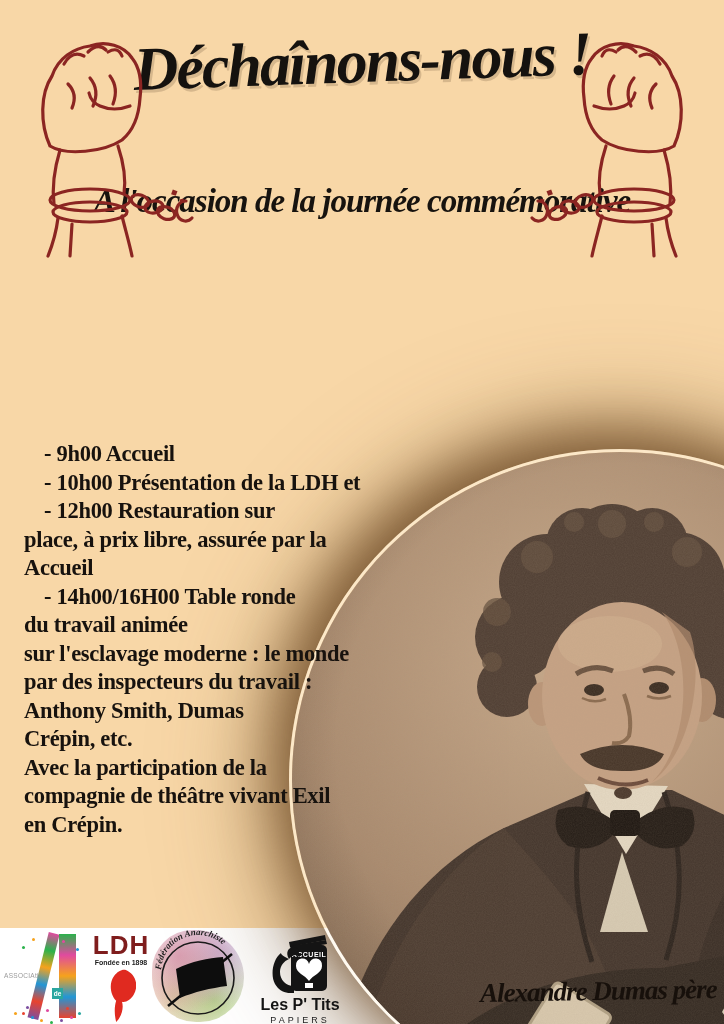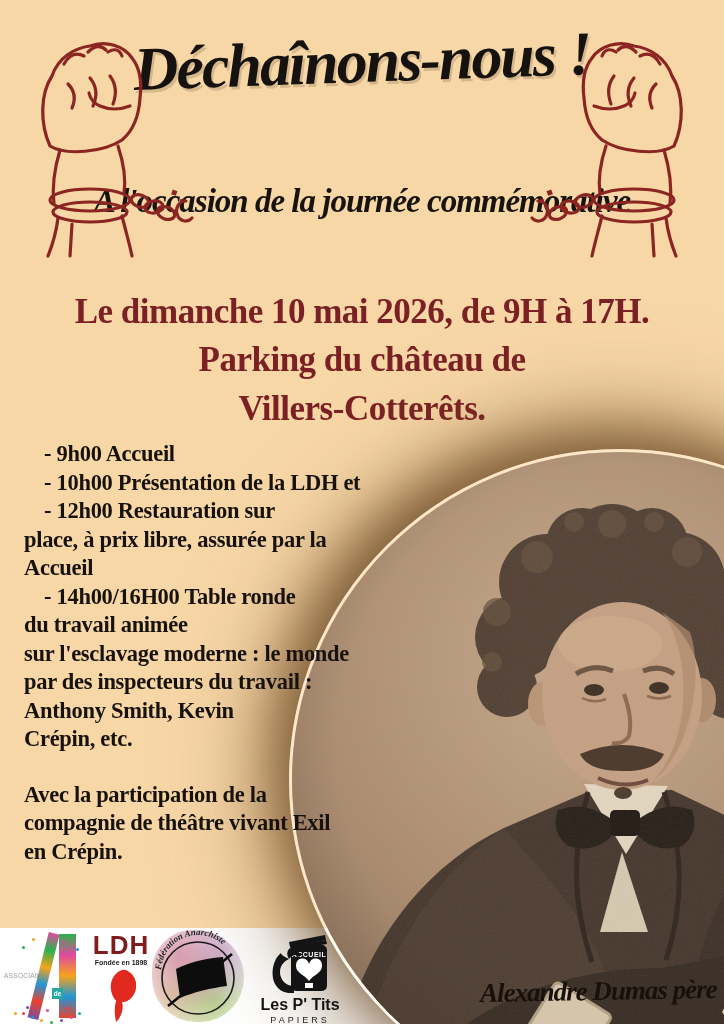--- a/index.html
+++ b/index.html
@@ -29,21 +29,21 @@
   .event{
     position:absolute;top:288px;left:0;right:0;text-align:center;z-index:2;
     font-weight:700;font-size:35px;line-height:1.38;color:#7b2125;letter-spacing:-.5px;
   }
   
   .schedule{
     position:absolute;left:24px;top:440px;width:404px;z-index:4;
     font-weight:700;font-size:22.5px;line-height:28.5px;color:#17120e;letter-spacing:-.3px;
   }
   .schedule .indent{padding-left:20px;}
-  .participation{margin-top:27px;}
+  .participation{}
   
   .photo{
     position:absolute;left:289px;top:449px;width:656px;height:656px;z-index:2;
     border-radius:50%;overflow:hidden;
     border:3px solid rgba(255,246,228,.55);
     box-shadow:-12px -16px 55px rgba(112,76,40,.85), 0 0 100px 28px rgba(118,83,46,.5);
   }
   .photo svg{display:block;width:100%;height:100%;}
   .caption{
     position:absolute;right:8px;top:976px;z-index:6;
@@ -153,25 +153,20 @@
     <rect x="178" y="181" width="4" height="4" transform="rotate(-15 180 183)"></rect>
     <path d="M190,200 a9,10 0 1 1 -6,-17"></path>
   </svg>
 
   <h1 class="title">Déchaînons-nous !</h1>
 
   <div class="subtitle">
     <div>A l'occasion de la journée commémorative</div>
   </div>
 
-  <div class="event">
-    <div>Le dimanche 10 mai 2026, de 9H à 17H.</div>
-    <div>Parking du château de</div>
-    <div>Villers-Cotterêts.</div>
-  </div>
 
   <div class="band"></div>
 
   <div class="photo">
     <svg viewBox="0 0 656 656" aria-hidden="true">
       <defs>
         <radialGradient id="pbg" cx="45%" cy="32%" r="80%">
           <stop offset="0" stop-color="#c9ab8c"></stop>
           <stop offset="0.55" stop-color="#aa8b6f"></stop>
           <stop offset="1" stop-color="#7e6752"></stop>
@@ -264,21 +259,21 @@
   <div class="schedule">
     <div class="indent">-  9h00 Accueil</div>
     <div class="indent">- 10h00 Présentation de la LDH et</div>
     <div class="indent">- 12h00 Restauration sur</div>
     <div>place, à prix libre, assurée par la</div>
     <div>Accueil</div>
     <div class="indent">- 14h00/16H00 Table ronde</div>
     <div>du travail animée</div>
     <div>sur l'esclavage moderne : le monde</div>
     <div>par des inspecteurs du travail :</div>
-    <div>Anthony Smith, Kevin</div>
+    <div>Anthony Smith, Dumas</div>
     <div>Crépin, etc.</div>
     <div class="participation">
       <div>Avec la participation de la</div>
       <div>compagnie de théâtre vivant Exil</div>
       <div>en Crépin.</div>
     </div>
   </div>
 
   <div class="caption">Alexandre Dumas père</div>
 

